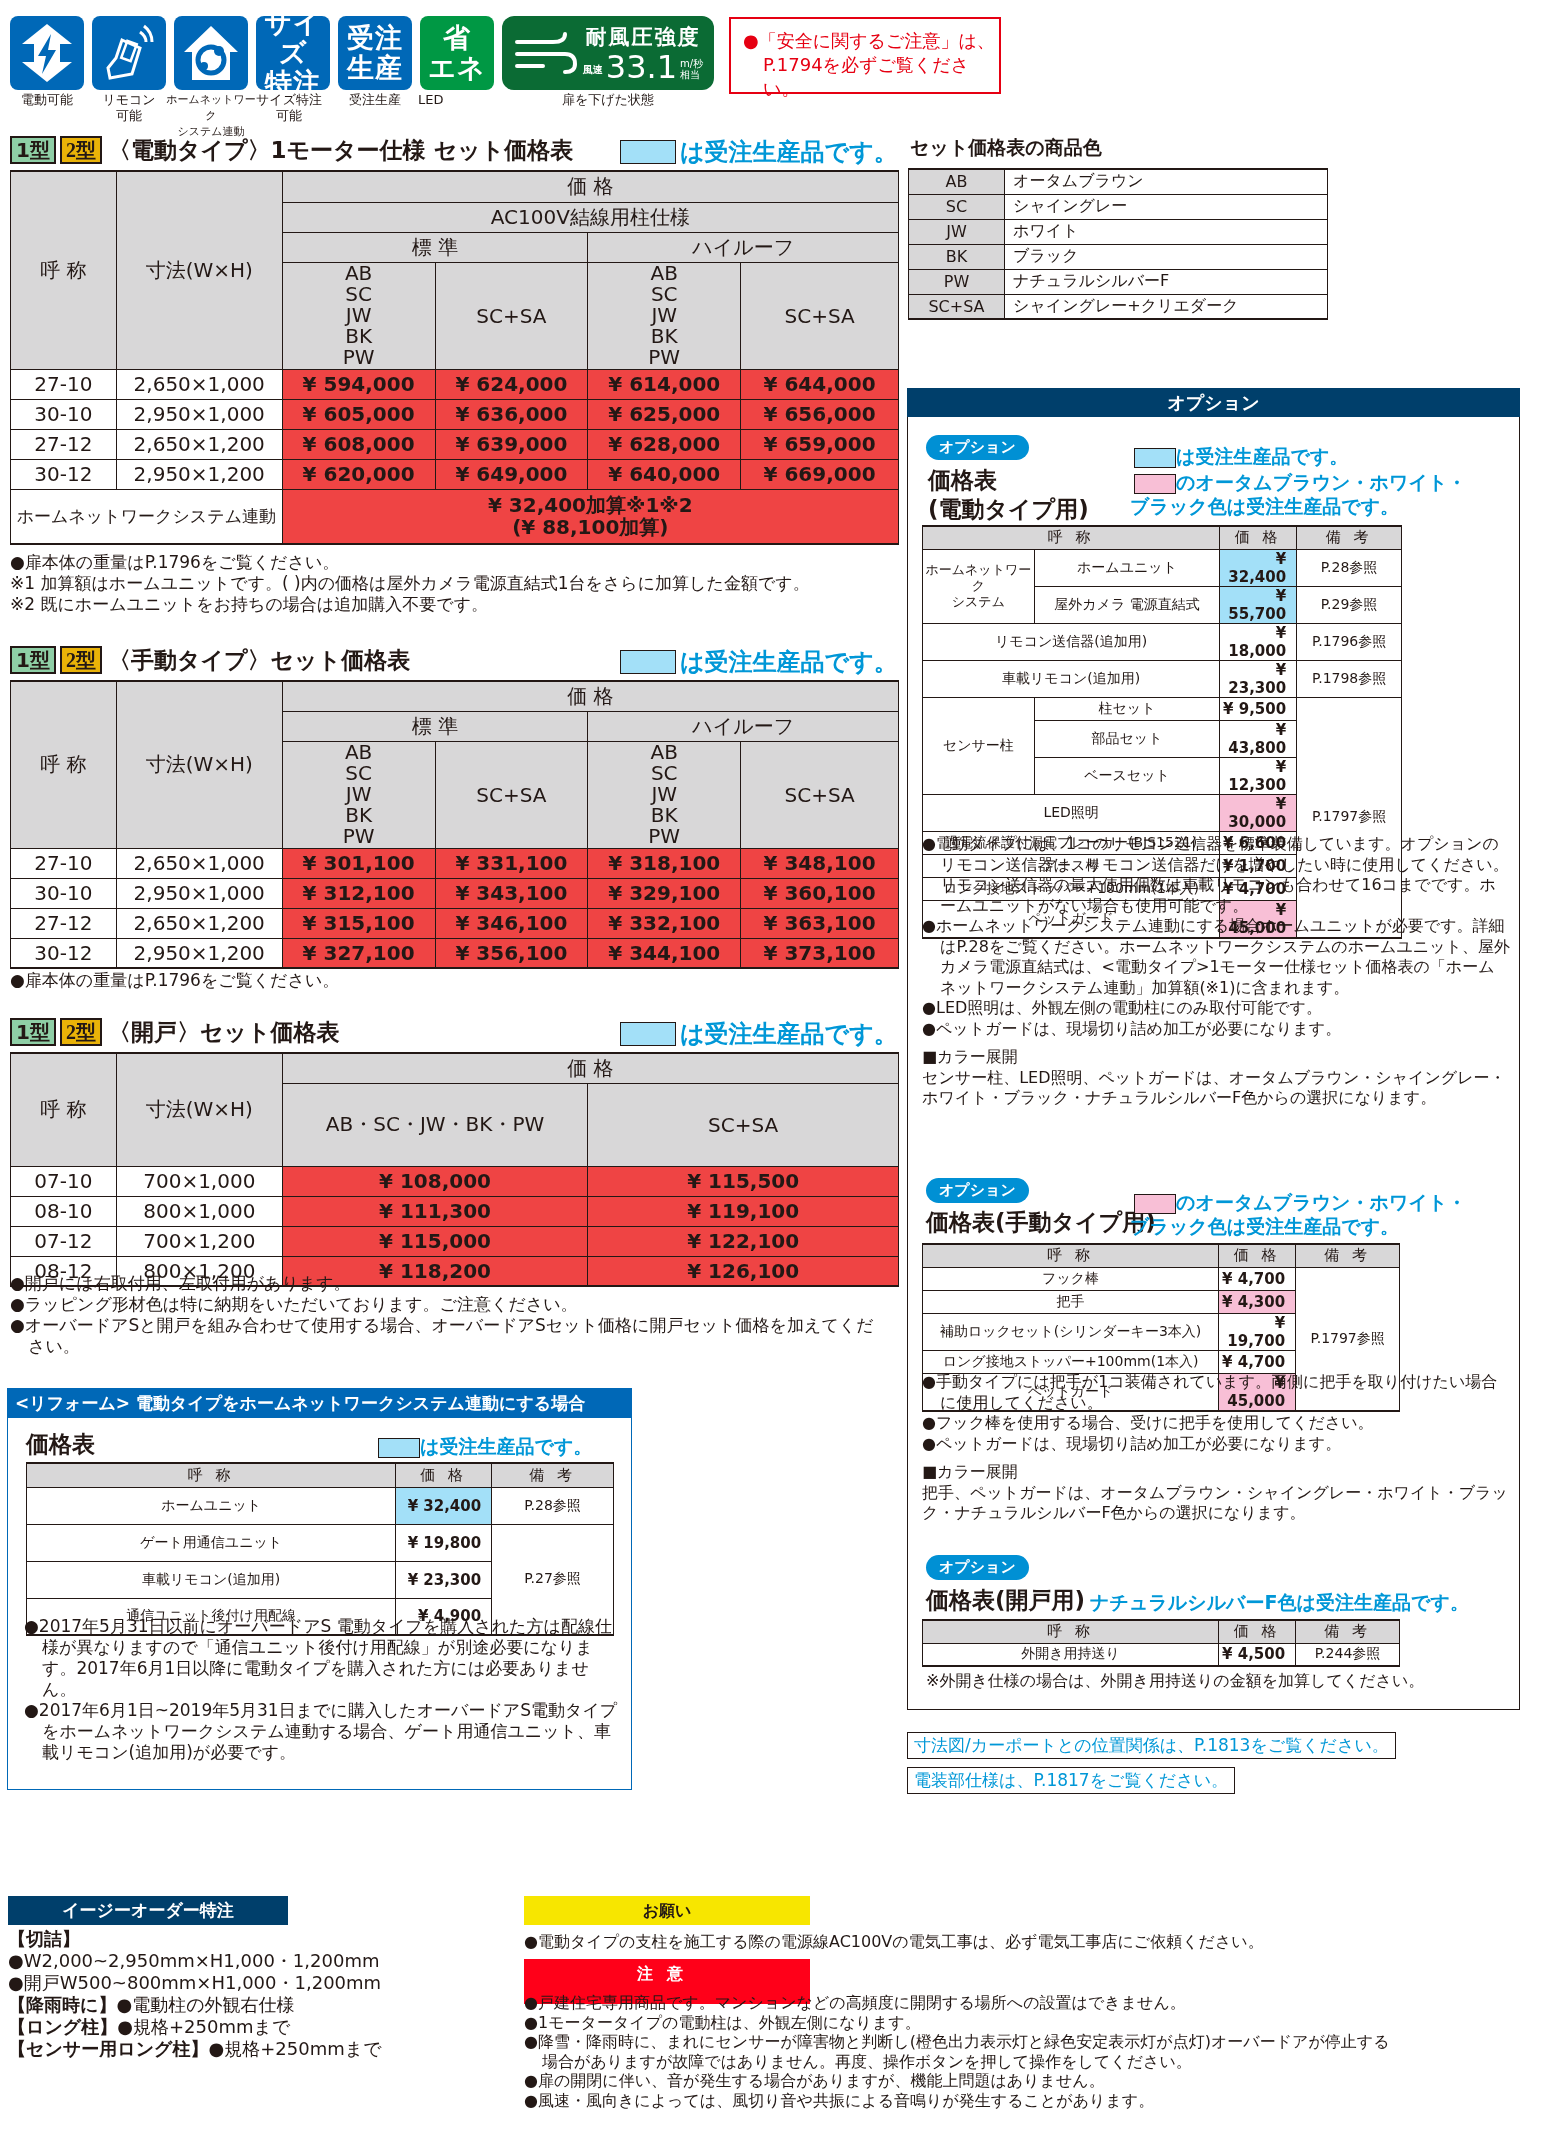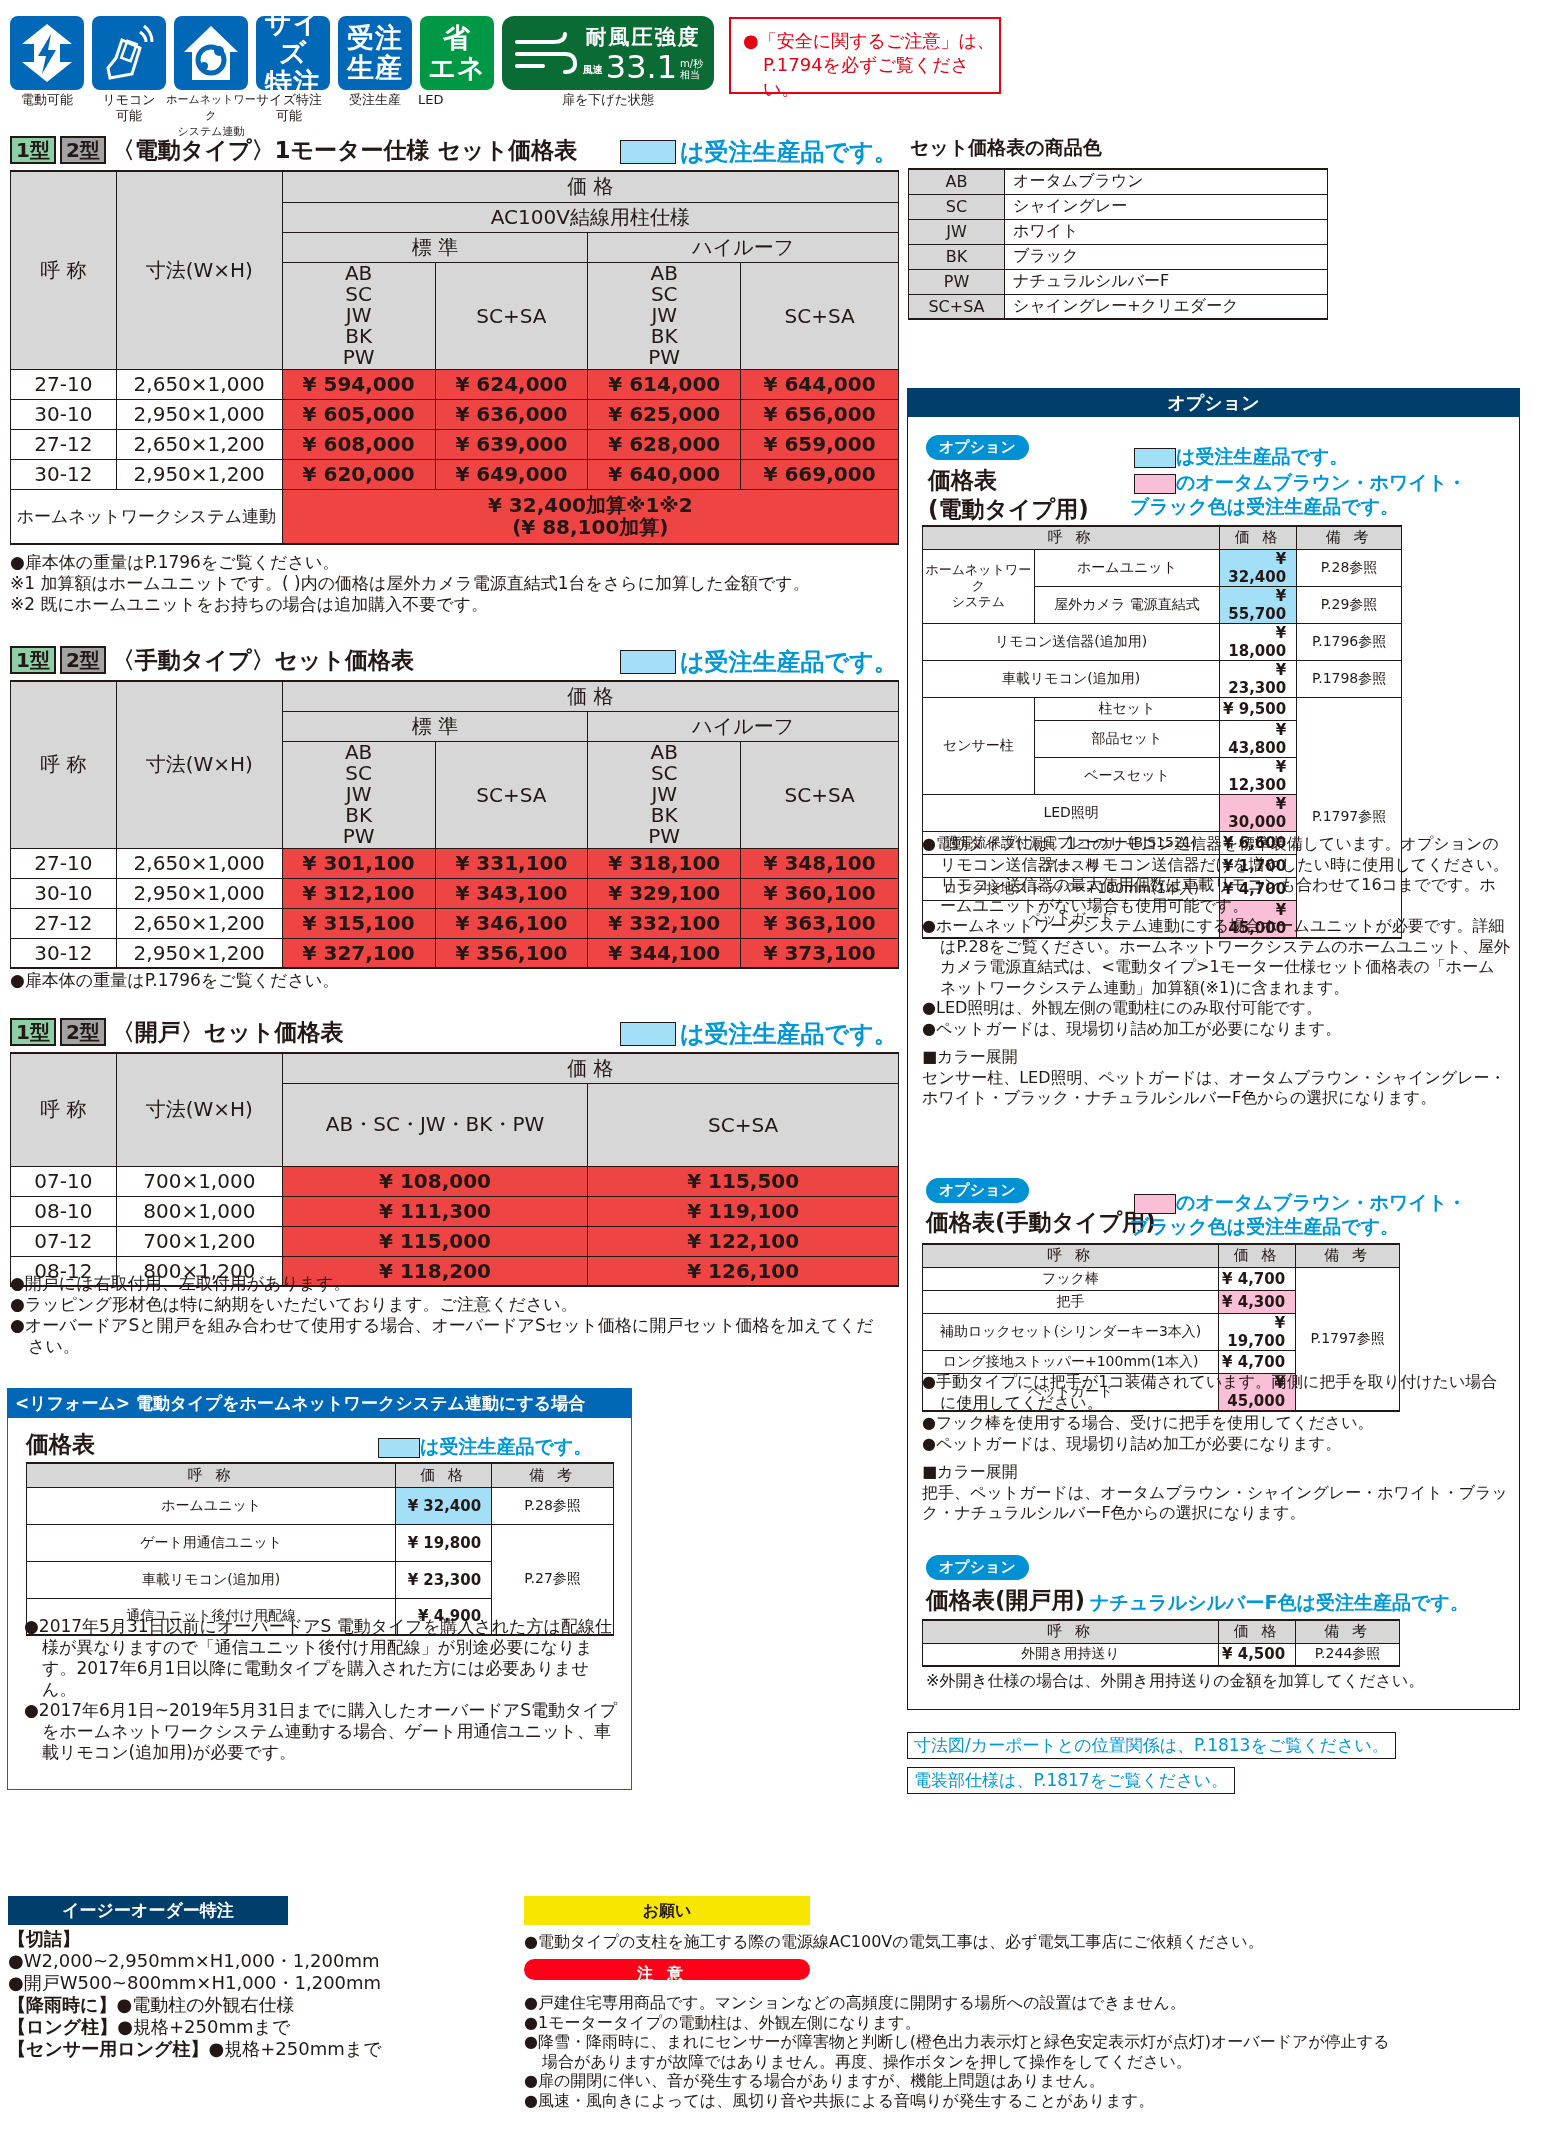--- a/index.html
+++ b/index.html
@@ -11,21 +11,21 @@
   .icon-tile.green { background: #009844; }
   .icon-tile.dgreen { background: #0b6b34; width: 212px; border-radius: 12px; }
   .icon-tile .big { font-weight: bold; font-size: 27px; line-height: 30px; text-align: center; letter-spacing: 1px; }
   .icon-label { position: absolute; top: 92px; font-size: 13px; line-height: 16px; text-align: center; color: #231815; }
   .safety-box { position: absolute; left: 729px; top: 17px; width: 272px; height: 77px; border: 2px solid #e60012; color: #e60012; font-size: 18px; line-height: 24px; padding: 10px 0 0 12px; }
 
   
   .sec-head { position: absolute; left: 10px; display: flex; align-items: center; gap: 4px; height: 30px; }
   .type-badge { border: 2px solid #231815; font-size: 20px; font-weight: bold; padding: 0 4px; height: 28px; line-height: 24px; }
   .type-badge.t1 { background: #8fcfa6; }
-  .type-badge.t2 { background: #a3a3a3; }
+  .type-badge.t2 { background: #eab308; font-family: Liberation Serif, serif; }
   .sec-title { font-size: 23px; font-weight: bold; margin-left: 2px; }
   .legend { position: absolute; display: flex; align-items: center; gap: 4px; color: #0097d7; font-weight: bold; font-size: 24px; }
   .swatch { width: 56px; height: 24px; border: 1.5px solid #231815; background: #a3e0f8; }
   .swatch.pink { background: #f8bfd6; width: 48px; height: 22px; }
   .swatch.sm { width: 42px; height: 20px; }
 
   
   table.pt { position: absolute; border-collapse: collapse; font-size: 20px; }
   table.pt td, table.pt th { border: 1px solid #231815; text-align: center; font-weight: normal; }
   table.pt th { background: #d8d7d8; }
@@ -63,21 +63,21 @@
 
   
   .ref-panel { position: absolute; left: 7px; top: 1388px; width: 625px; height: 402px; border: 1.5px solid #0068b7; }
   .ref-header { position: absolute; left: 7px; top: 1388px; width: 625px; height: 30px; background: #0068b7; color: #fff; font-weight: bold; font-size: 17px; line-height: 30px; padding-left: 8px; }
 
   
   .easy-head { position: absolute; left: 8px; top: 1896px; width: 280px; height: 29px; background: #003f6b; color: #fff; font-weight: bold; font-size: 17px; text-align: center; line-height: 29px; }
   .easy-body { position: absolute; left: 8px; top: 1928px; font-size: 18px; line-height: 22px; }
   .easy-body .bracket { font-weight: bold; }
   .req-head { position: absolute; left: 524px; top: 1896px; width: 286px; height: 29px; background: #f7e600; font-weight: bold; font-size: 16px; text-align: center; line-height: 29px; }
-  .warn-head { position: absolute; left: 524px; top: 1959px; width: 286px; height: 21px; background: #ff0019; color: #fff; font-weight: bold; font-size: 16px; text-align: center; line-height: 29px; letter-spacing: 14px; border-radius: 11px; }
+  .warn-head { position: absolute; left: 524px; top: 1959px; width: 286px; height: 45px; background: #ff0019; color: #fff; font-weight: bold; font-size: 16px; text-align: center; line-height: 29px; letter-spacing: 14px; }
   .bottom-notes { position: absolute; left: 524px; font-size: 16px; line-height: 19.5px; }
 </style>
 </head>
 <body>
 
 <div class="icon-tile" style="left:10px;">
   <svg width="58" height="62" viewBox="0 0 58 62">
       <path d="M29 2 L54 22 H42 V40 H54 L29 60 L4 40 H16 V22 H4 Z" fill="#fff"></path>
       <path d="M33 12 L20 34 H28 L24 52 L38 28 H30 Z" fill="#0068b7"></path>
     </svg>

